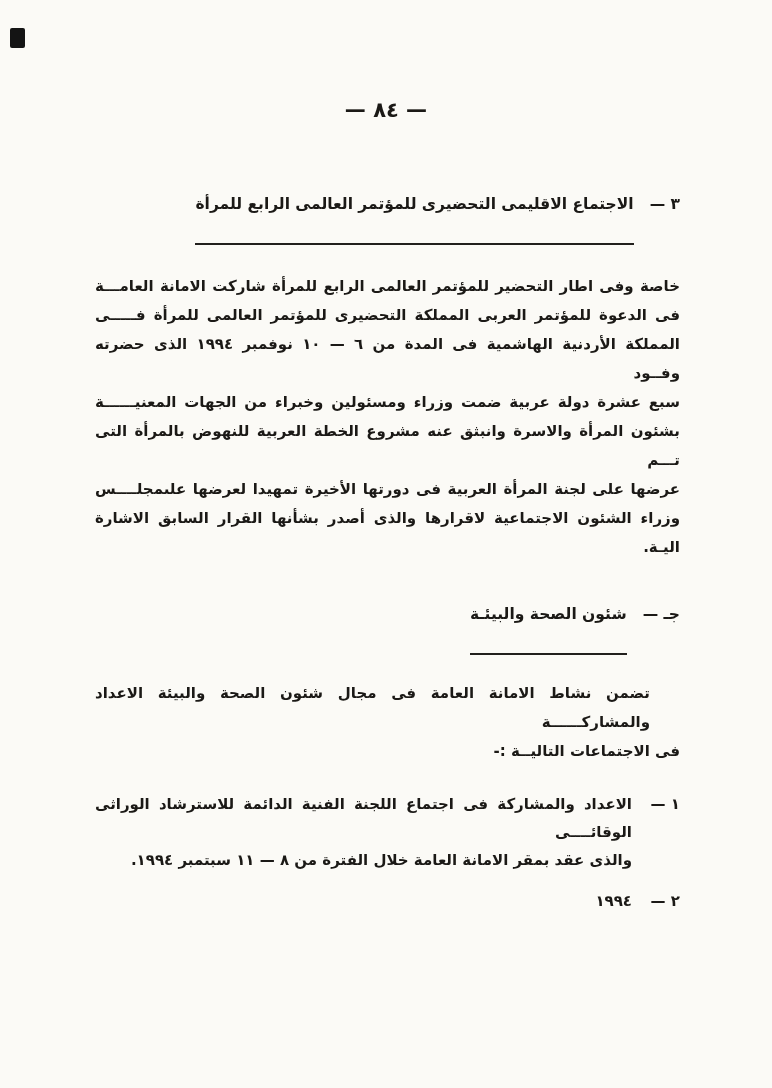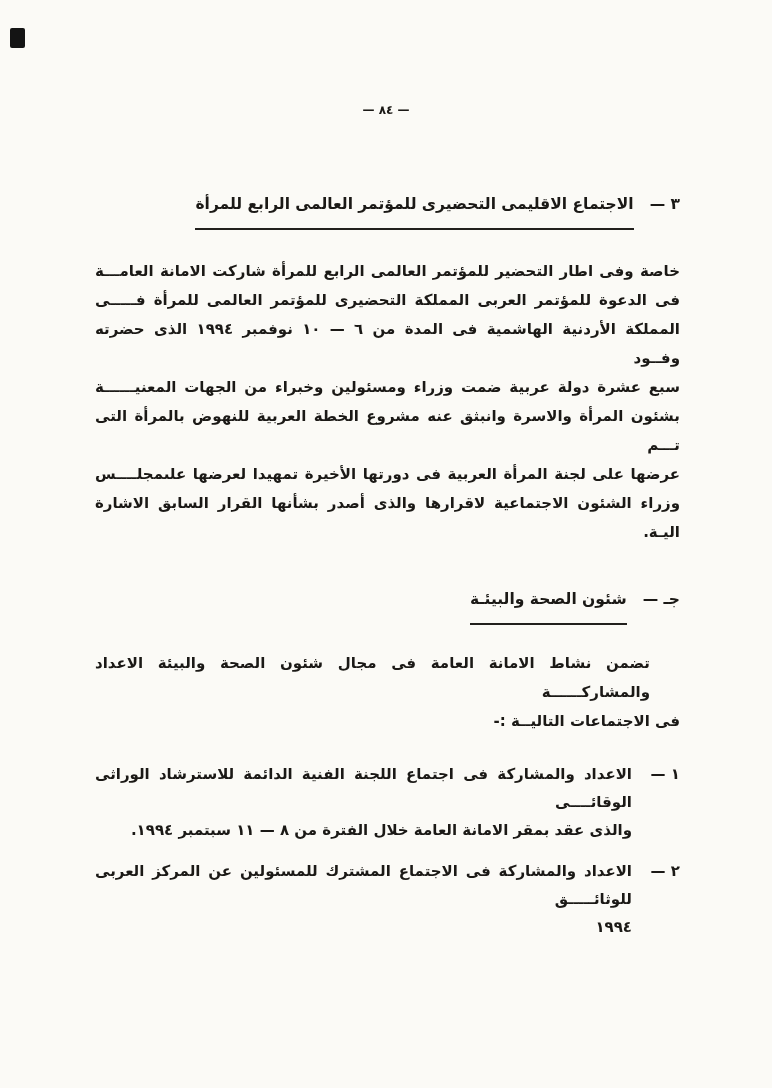--- a/index.html
+++ b/index.html
@@ -22,33 +22,33 @@
   }
   .corner-mark {
     position:absolute; top:28px; left:10px;
     width:15px; height:20px;
     background:#141414;
     border-radius:2px;
   }
   .page-number {
     position:absolute; top:96px; left:0; right:0;
     text-align:center;
-    font-size:12px;
+    font-size:21px;
     letter-spacing:2px;
   }
   .heading {
     display:flex;
     gap:16px;
     align-items:flex-start;
     font-size:15.5px;
   }
   .marker { white-space:nowrap; flex-shrink:0; }
   .underlined {
     border-bottom:2px solid #22201d;
-    padding-bottom:9px;
+    padding-bottom:24px;
   }
   .para { margin-top:27px; }
   .tline { text-align:justify; text-align-last:justify; }
   .tline-last { text-align-last:right; }
   .tline-indent { padding-right:30px; }
   .section-health { margin-top:38px; }
   .section-health .para { margin-top:24px; line-height:29px; }
   .items { margin-top:24px; line-height:28px; }
   .item {
     display:flex;
@@ -99,21 +99,20 @@
         <span class="item-num">١ —</span>
         <div class="item-text">
             <div class="tline">الاعداد والمشاركة فى اجتماع اللجنة الفنية الدائمة للاسترشاد الوراثى الوقائــــى</div>
             <div class="tline tline-last">والذى عقد بمقر الامانة العامة خلال الفترة من ٨ — ١١ سبتمبر ١٩٩٤.</div>
           </div>
       </div>
 
       <div class="item">
         <span class="item-num">٢ —</span>
         <div class="item-text">
-            <div class="tline">الاعداد والمشاركة فى الاجتماع المشترك للمسئولين عن المركز العربى للوثائـــــق</div>
             <div class="tline tline-last">١٩٩٤</div>
           </div>
       </div>
 
     </div>
   </div>
 
 </div>
 
 </body></html>

